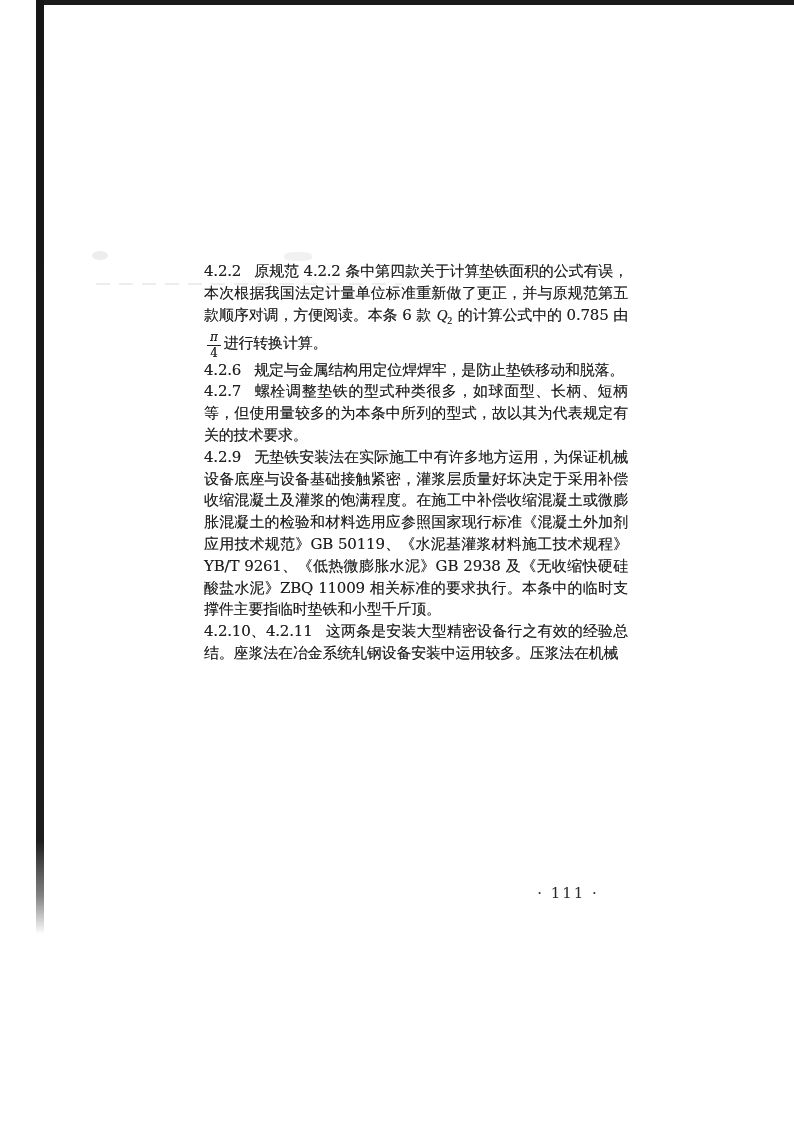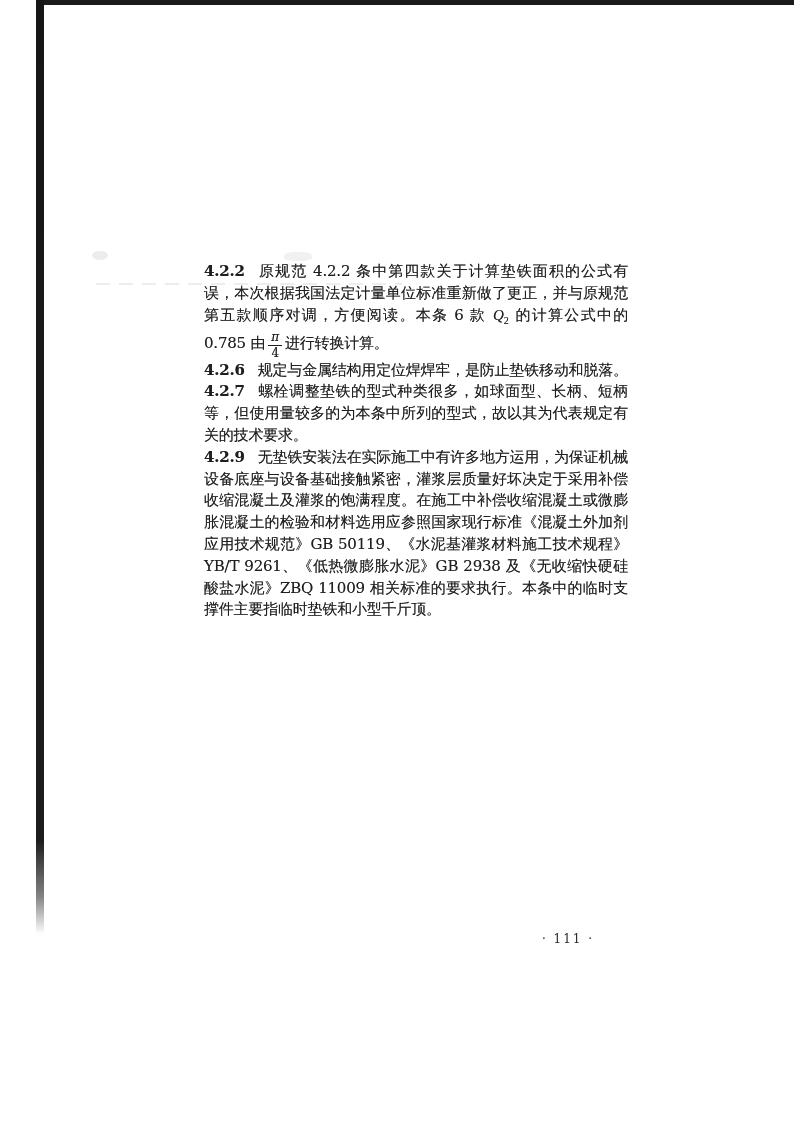--- a/index.html
+++ b/index.html
@@ -38,35 +38,34 @@
     font-size: 15px;
     letter-spacing: -0.2px;
     line-height: 21.8px;
     text-shadow: 0 0 0.5px rgba(20,20,20,0.55);
   }
   .para {
     margin: 0;
     text-align: justify;
     text-justify: inter-ideograph;
   }
-  .num { font-weight: bold; padding-right: 13px; white-space: nowrap; }
+  .num { font-weight: normal; padding-right: 13px; white-space: nowrap; }
   .qsym { font-style: italic; padding: 0 1px; font-family: Liberation Serif, serif; }
   .qsym sub { font-size: 10px; font-style: normal; }
   .frac {
     display: inline-block; vertical-align: -9px; text-align: center;
     font-size: 12px; line-height: 1.05; margin: 0 3px;
   }
   .frac .fnum { display: block; font-style: italic; border-bottom: 1px solid #1f1f1f; padding: 0 3px 1px; }
   .frac .fden { display: block; padding-top: 1px; }
   .page-number {
     position: absolute; left: 528px; top: 884px; width: 80px;
     text-align: center; color: #2a2a2a;
-    font-size: 12px; letter-spacing: 2px;
+    font-size: 15px; letter-spacing: 2px;
     font-family: "DejaVu Serif", "Liberation Serif", serif;
-    margin-top: 48px;
   }
 </style>
 </head>
 <body>
 
 <div class="page">
 
   <div class="edge-top"></div>
   <div class="edge-left"></div>
   <div class="smudge smudge-a"></div>
@@ -80,18 +79,19 @@
 
 
 
     <p class="para"><b class="num">4.2.6</b><span>规定与金属结构用定位焊焊牢，是防止垫铁移动和脱落。</span></p>
 
     <p class="para"><b class="num">4.2.7</b><span>螺栓调整垫铁的型式种类很多，如球面型、长柄、短柄等，但使用量较多的为本条中所列的型式，故以其为代表规定有关的技术要求。</span></p>
 
 
     <p class="para"><b class="num">4.2.9</b><span>无垫铁安装法在实际施工中有许多地方运用，为保证机械设备底座与设备基础接触紧密，灌浆层质量好坏决定于采用补偿收缩混凝土及灌浆的饱满程度。在施工中补偿收缩混凝土或微膨胀混凝土的检验和材料选用应参照国家现行标准《混凝土外加剂应用技术规范》GB 50119、《水泥基灌浆材料施工技术规程》YB/T 9261、《低热微膨胀水泥》GB 2938 及《无收缩快硬硅酸盐水泥》ZBQ 11009 相关标准的要求执行。本条中的临时支撑件主要指临时垫铁和小型千斤顶。</span></p>
 
+    <p class="para"><b class="num">4.2.10、4.2.11</b><span>这两条是安装大型精密设备行之有效的经验总结。座浆法在冶金系统轧钢设备安装中运用较多。压浆法在机械</span></p>
 
   </main>
 
   <div class="page-number">· 111 ·</div>
 
 </div>
 
 </body></html>

